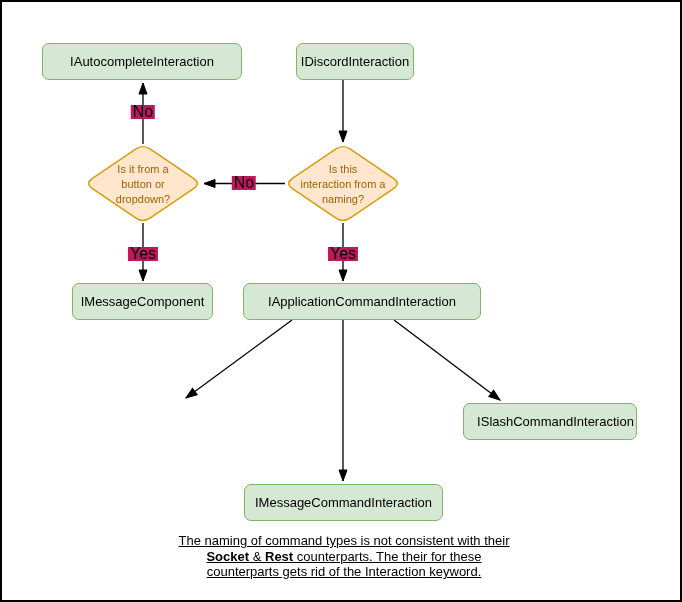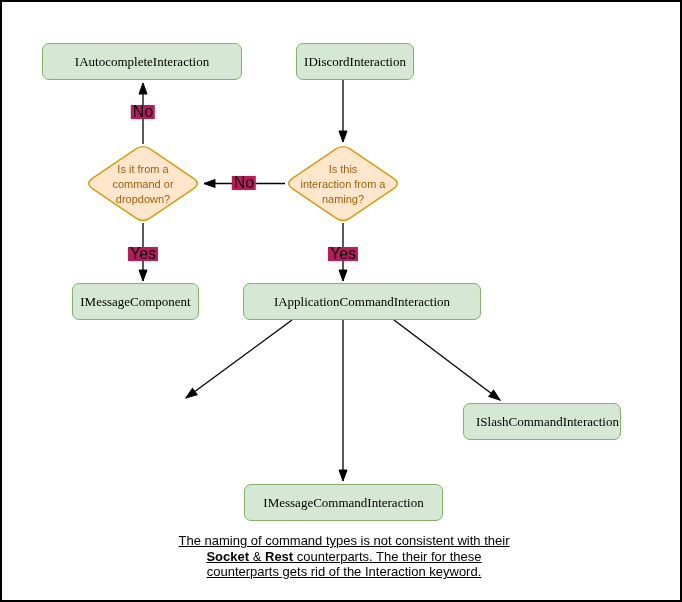--- a/index.html
+++ b/index.html
@@ -25,21 +25,20 @@
     background: #d5e8d4;
     border: 1.3px solid #82b366;
     border-radius: 7px;
     display: flex;
     align-items: center;
     justify-content: center;
     text-align: left;
     font-size: 13px;
     line-height: 15px;
     color: #000000;
-    font-family: Liberation Serif, serif;
   }
   .dlabel {
     position: absolute;
     transform: translate(-50%, -50%);
     text-align: center;
     font-size: 11px;
     line-height: 15px;
     color: #a16207;
   }
   .elabel {
@@ -92,40 +91,40 @@
   </svg>
 
   <div class="node" style="left:40px; top:41px; width:200px; height:37px;">
     <span>IAutocompleteInteraction</span>
   </div>
 
   <div class="node" style="left:294px; top:41px; width:118px; height:37px;">
     <span>IDiscordInteraction</span>
   </div>
 
-  <div class="node" style="left:70px; top:281px; width:127px; height:37px;">
+  <div class="node" style="left:70px; top:281px; width:141px; height:37px;">
     <span>IMessageComponent</span>
   </div>
 
   <div class="node" style="left:241px; top:281px; width:238px; height:37px;">
     <span>IApplicationCommandInteraction</span>
   </div>
 
 
-  <div class="node" style="left:461px; top:401px; width:158px; height:37px;padding-left:11px;">
+  <div class="node" style="left:461px; top:401px; width:174px; height:37px;padding-left:11px;">
     <span>ISlashCommandInteraction</span>
   </div>
 
   <div class="node" style="left:242px; top:482px; width:199px; height:37px;">
     <span>IMessageCommandInteraction</span>
   </div>
 
   <div class="dlabel" style="left:141px; top:182px; width:100px;">
     <div>Is it from a</div>
-    <div>command or</div>
+    <div>button or</div>
     <div>dropdown?</div>
   </div>
 
   <div class="dlabel" style="left:341px; top:182px; width:112px;">
     <div>Is this</div>
     <div>interaction from a</div>
     <div>naming?</div>
   </div>
 
   <div class="elabel" style="left:141px; top:110px;">No</div>

